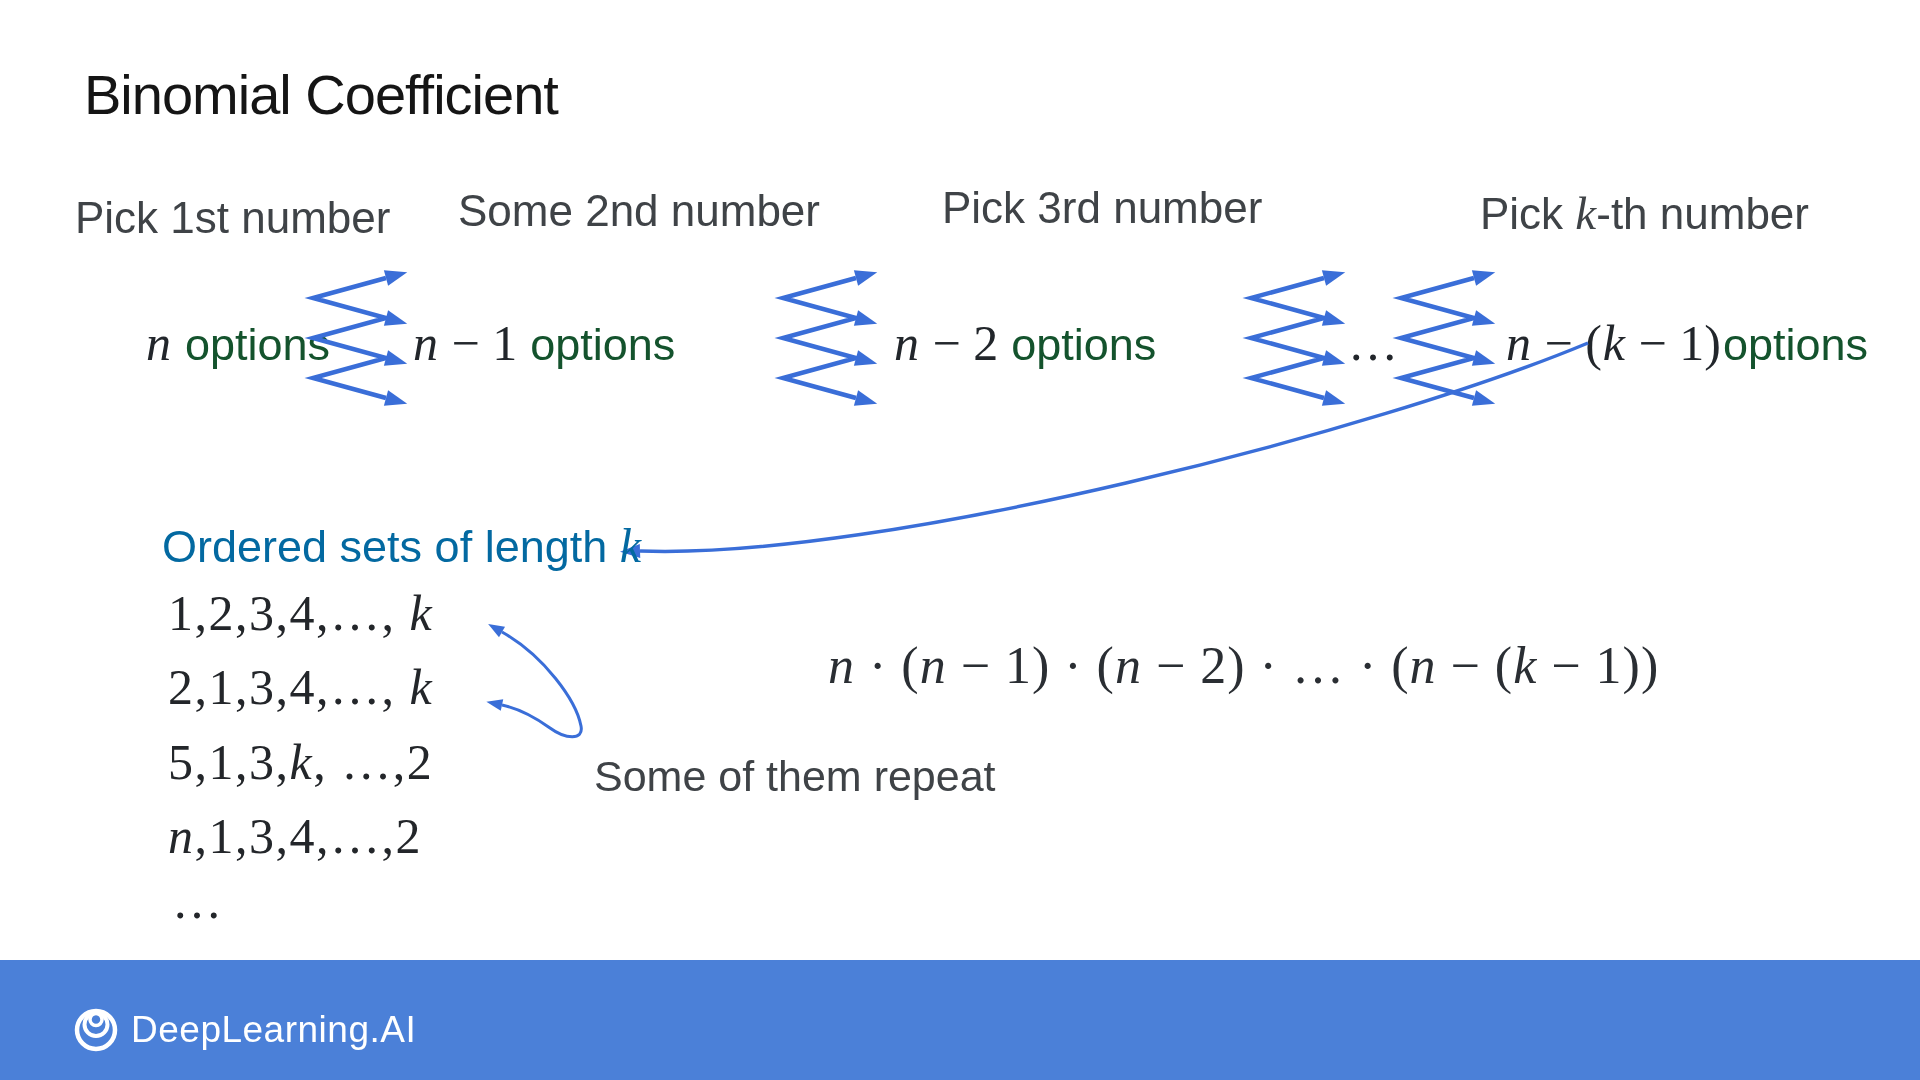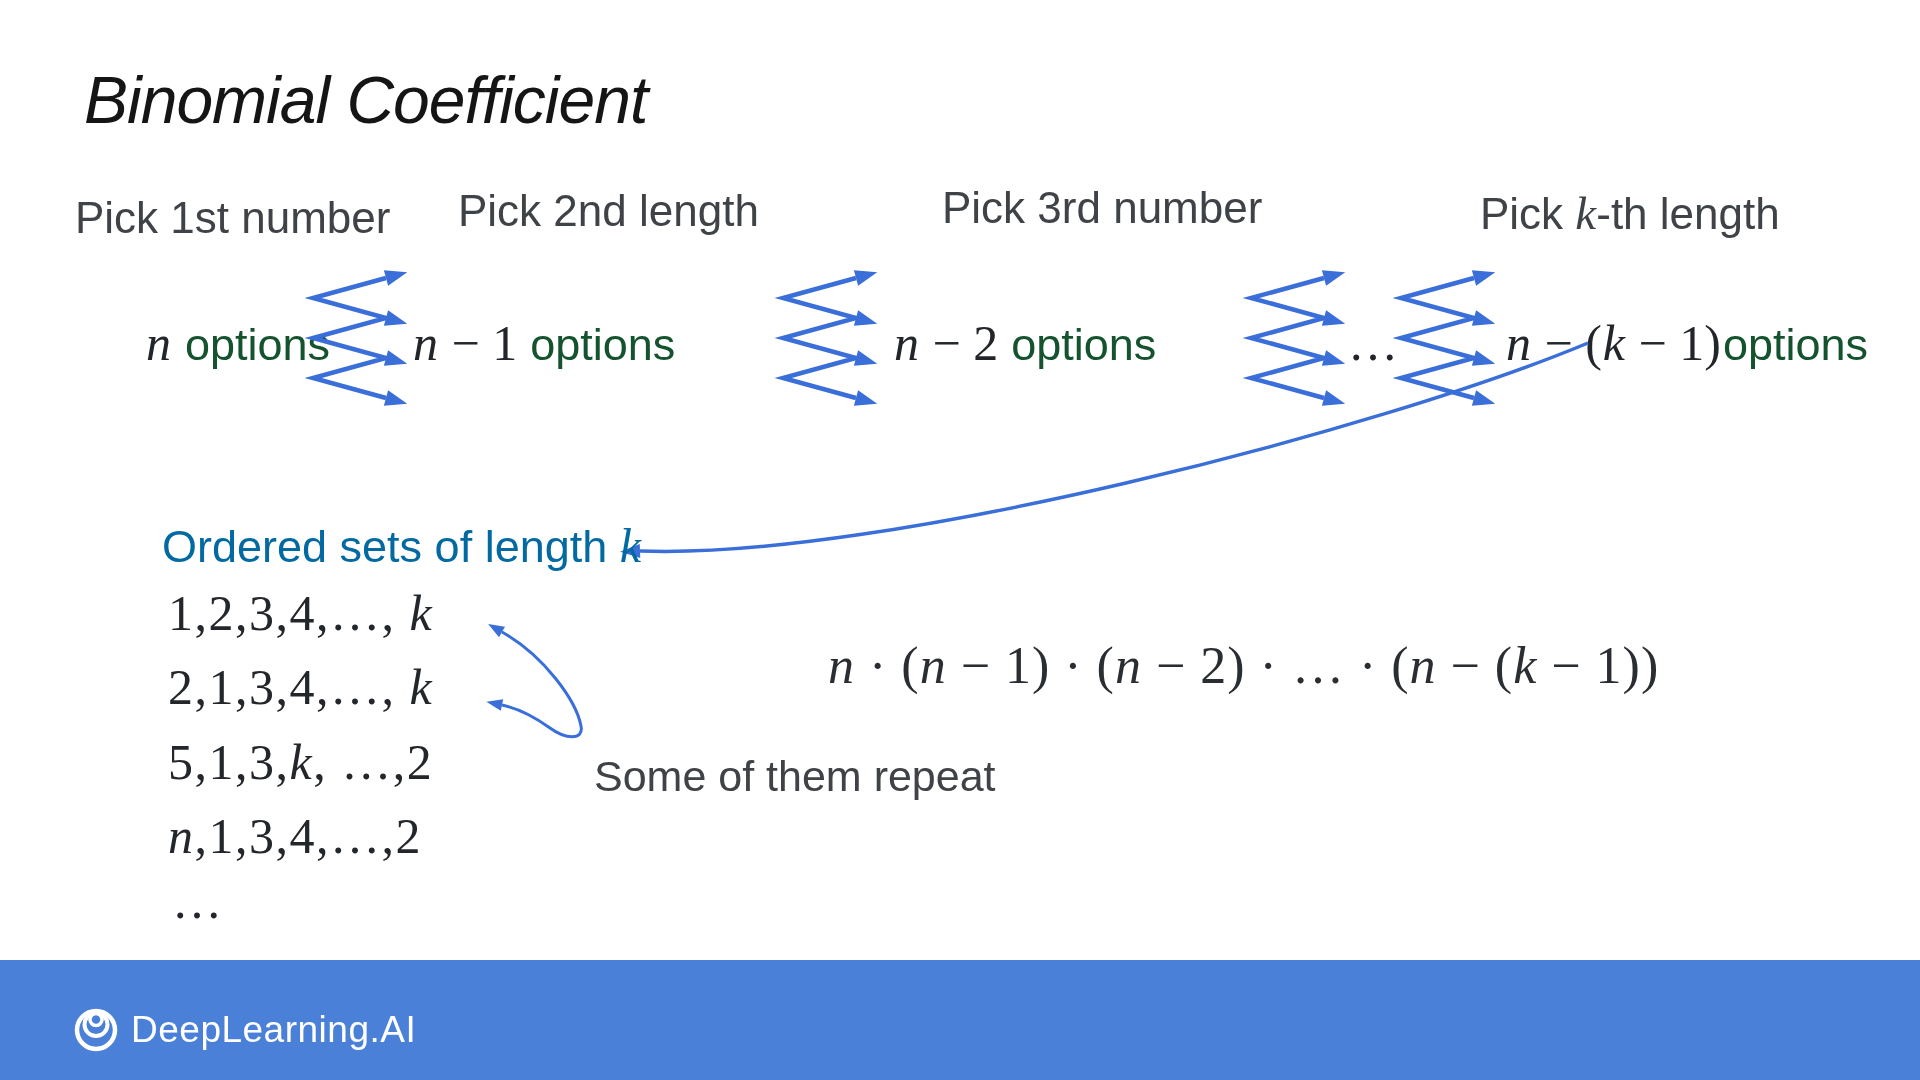--- a/index.html
+++ b/index.html
@@ -2,21 +2,21 @@
 <html><head>
 <meta charset="utf-8">
 <style>
   html,body{margin:0;padding:0;}
   body{
     width:1920px;height:1080px;position:relative;overflow:hidden;
     background:#ffffff;font-family:"Liberation Sans",sans-serif;
     --arrow:#3a6ed8; --bar:#4b80d8; --title:#151515; --label:#3f4347;
   }
   .abs{position:absolute;}
-  .title{font-size:66px;color:var(--title);letter-spacing:-1px;white-space:nowrap;font-style:italic;}
+  .title{font-size:56px;color:var(--title);letter-spacing:-1px;white-space:nowrap;}
   .pick{font-size:44px;color:var(--label);white-space:nowrap;}
   .pick .kvar{font-family:"Liberation Serif",serif;font-style:italic;font-size:47px;}
   .opt{white-space:nowrap;}
   .math{font-family:"Liberation Serif",serif;font-size:50px;color:#22262b;white-space:nowrap;}
   .math i{font-family:"Liberation Serif",serif;font-style:italic;padding:0 1px;}
   .unit{font-family:"Liberation Sans",sans-serif;font-size:45px;color:#14532d;margin-left:13px;}
   .unit.tight{margin-left:2px;}
   .ordered{white-space:nowrap;font-size:45px;color:#0369a1;}
   .ordered .kvar{font-family:"Liberation Serif",serif;font-style:italic;font-size:48px;}
   .seq{font-family:"Liberation Serif",serif;font-size:50px;color:#23262a;letter-spacing:1.5px;white-space:nowrap;}
@@ -43,24 +43,24 @@
       <path class="zz-head" d="M0,-8 L22,0 L0,8 Z" transform="translate(78,46) rotate(15.3)"></path>
       <path class="zz-head" d="M0,-8 L22,0 L0,8 Z" transform="translate(78,86) rotate(15.3)"></path>
       <path class="zz-head" d="M0,-8 L22,0 L0,8 Z" transform="translate(78,126) rotate(15.3)"></path>
     </g>
   </defs>
 </svg>
 
 <div class="abs title" style="left:84px;top:62px;">Binomial Coefficient</div>
 
 <div class="abs pick" style="left:75px;top:193px;">Pick 1st number</div>
-<div class="abs pick" style="left:458px;top:186px;">Pick 2nd length</div>
+<div class="abs pick" style="left:458px;top:186px;">Some 2nd number</div>
 <div class="abs pick" style="left:942px;top:183px;">Pick 3rd number</div>
 <div class="abs pick" style="left:1480px;top:186px;">
-  <span>Pick </span><span class="kvar">k</span><span>-th length</span>
+  <span>Pick </span><span class="kvar">k</span><span>-th number</span>
 </div>
 
 <div class="abs opt" style="left:145px;top:314px;">
   <span class="math"><i>n</i></span><span class="unit">options</span>
 </div>
 
 <svg class="abs" style="left:308px;top:272px;" width="102" height="132" viewBox="0 0 102 132">
     <use href="#zigzag"></use>
   </svg>
 

